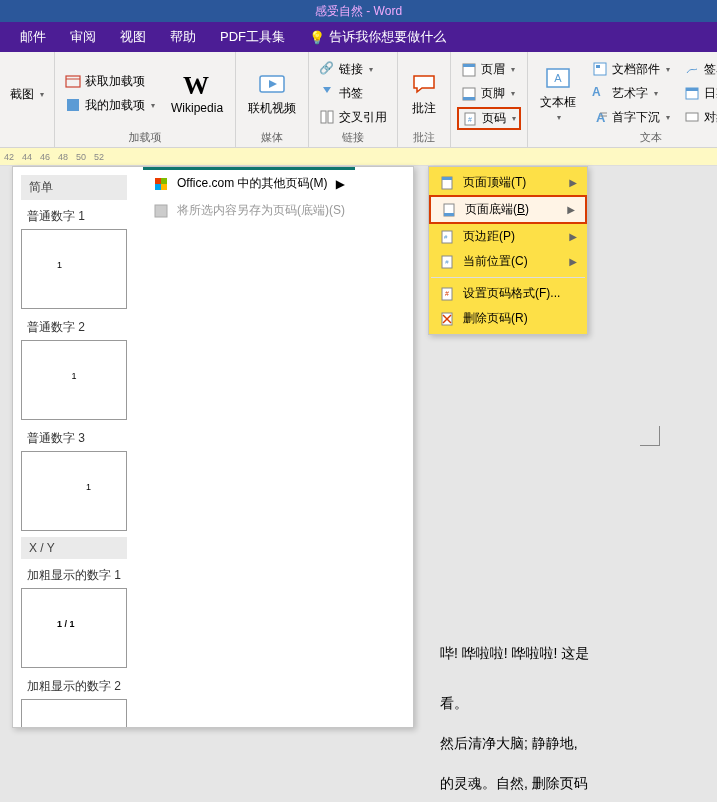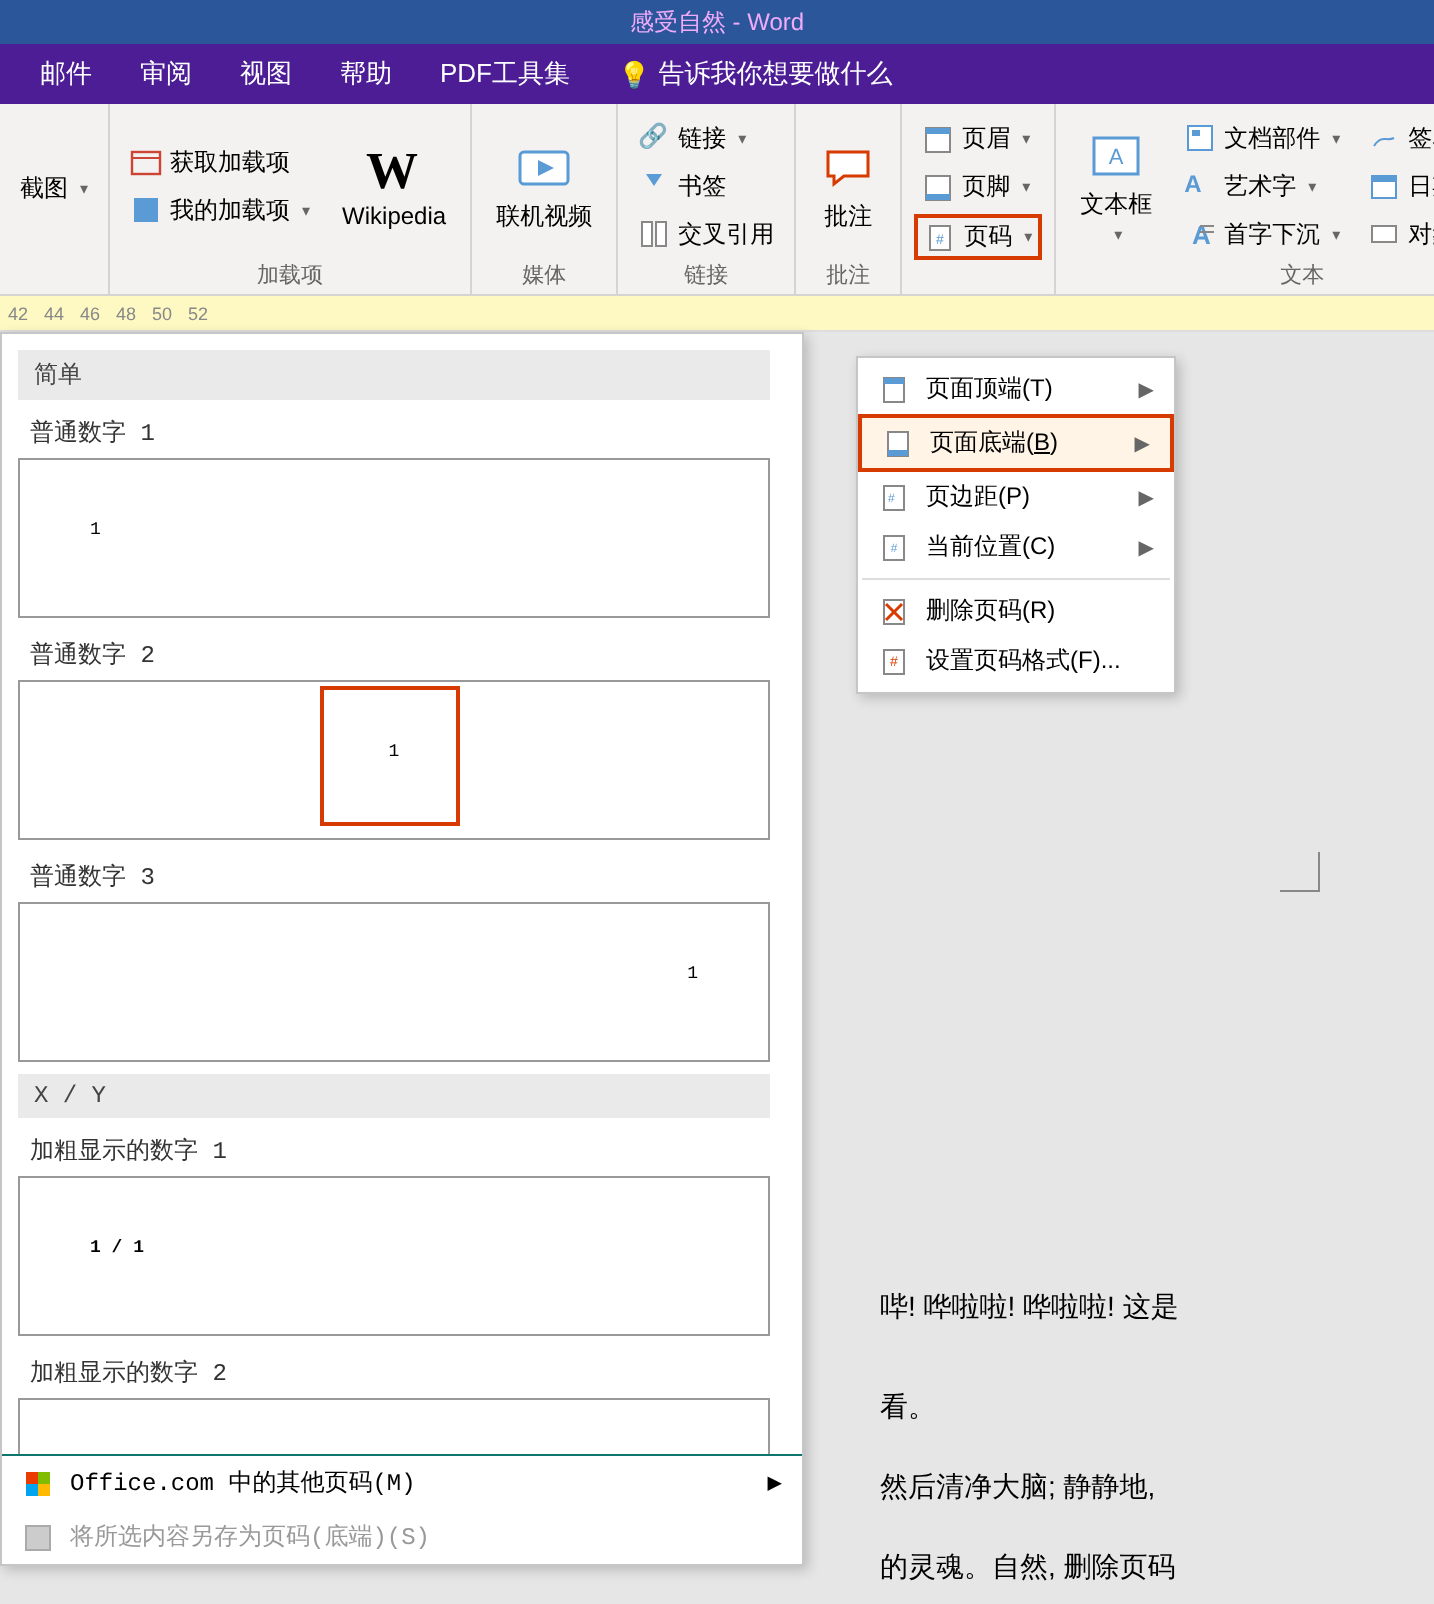--- a/index.html
+++ b/index.html
@@ -15,30 +15,30 @@
     .group-col { display: flex; flex-direction: column; gap: 3px; justify-content: center; }
     .ribbon-btn { display: flex; align-items: center; gap: 4px; cursor: pointer; padding: 2px 4px; font-size: 12px; white-space: nowrap; }
     .ribbon-btn-big { flex-direction: column; align-items: center; gap: 2px; padding: 4px 6px; }
     .dd { color: #666; font-size: 8px; margin-left: 2px; }
     .icon-sq { width: 16px; height: 16px; display: inline-block; }
     .icon-lg { width: 28px; height: 28px; }
     .pagecode-highlight { border: 2px solid #d83b01; padding: 1px 3px; }
     .ruler { height: 18px; background: #fef9c3; border-bottom: 1px solid #ddd; display: flex; align-items: center; font-size: 9px; color: #888; }
     .ruler > span { width: 18px; text-align: center; }
     .doc-area { position: relative; background: #e6e6e6; height: calc(100% - 22px - 30px - 96px - 18px); display: flex; }
-    .gallery-panel { position: absolute; left: 0; top: 0; width: 402px; background: #fff; border: 1px solid #c6c6c6; box-shadow: 2px 2px 6px rgba(0,0,0,0.2); z-index: 20; display: flex; flex-direction: column; font-family: Liberation Mono, monospace; }
+    .gallery-panel { position: absolute; left: 12px; top: 0; width: 402px; background: #fff; border: 1px solid #c6c6c6; box-shadow: 2px 2px 6px rgba(0,0,0,0.2); z-index: 20; display: flex; flex-direction: row; }
     .gallery-scroll { overflow-y: auto; max-height: 560px; padding: 4px 16px 4px 8px; }
     .gallery-header { background: #eaeaea; color: #444; padding: 4px 8px; font-size: 12px; margin: 4px 0; }
     .gallery-item-label { padding: 4px 6px; font-size: 12px; color: #333; }
     .gallery-thumb { border: 1px solid #999; background: #fff; height: 80px; margin-bottom: 6px; position: relative; }
     .gallery-thumb .pagenum { position: absolute; font-size: 9px; color: #000; }
     .red-box { border: 2px solid #d83b01; position: absolute; }
-    .gallery-bottom { border-top: 1px solid #0f766e; }
+    .gallery-bottom { border-top: 3px solid #0f766e; }
     .gallery-bottom-item { display: flex; align-items: center; gap: 8px; padding: 5px 10px; font-size: 12px; cursor: pointer; }
-    .submenu { position: absolute; left: 428px; top: 0; width: 160px; background: #ffffff; border: 1px solid #c6c6c6; box-shadow: 2px 2px 6px rgba(0,0,0,0.2); z-index: 25; padding: 3px 0; margin-top: 12px; }
+    .submenu { position: absolute; left: 428px; top: 0; width: 160px; background: #fde047; border: 1px solid #c6c6c6; box-shadow: 2px 2px 6px rgba(0,0,0,0.2); z-index: 25; padding: 3px 0; }
     .submenu-item { display: flex; align-items: center; gap: 8px; padding: 4px 10px; font-size: 12px; cursor: pointer; position: relative; }
     .submenu-item .arrow { margin-left: auto; color: #666; font-size: 10px; }
     .submenu-item.highlight { border: 2px solid #d83b01; background: #fff4e6; }
     .submenu-sep { border-top: 1px solid #ddd; margin: 3px 2px; }
     .doc-text { position: absolute; left: 440px; font-size: 14px; color: #000; line-height: 2.5; }
     .page-corner { border-bottom: 1px solid #888; border-right: 1px solid #888; width: 20px; height: 20px; }
     .u { text-decoration: underline; }
   </style>
 </head>
 <body>
@@ -321,34 +321,34 @@
           </svg>
       </span>
       <span>当前位置(C)</span>
       <span class="arrow">▶</span>
     </div>
     <div class="submenu-sep"></div>
     <div class="submenu-item">
       <span class="icon-sq">
         <svg viewBox="0 0 16 16">
             <rect x="3" y="2" width="10" height="12" fill="#fff" stroke="#888"></rect>
+            <text x="8" y="10" text-anchor="middle" font-size="7" fill="#d83b01">#</text>
+          </svg>
+      </span>
+      <span>设置页码格式(F)...</span>
+    </div>
+    <div class="submenu-item">
+      <span class="icon-sq">
+        <svg viewBox="0 0 16 16">
+            <rect x="3" y="2" width="10" height="12" fill="#fff" stroke="#888"></rect>
             <line x1="4" y1="4" x2="12" y2="12" stroke="#d83b01" stroke-width="1.5"></line>
             <line x1="12" y1="4" x2="4" y2="12" stroke="#d83b01" stroke-width="1.5"></line>
           </svg>
       </span>
       <span>删除页码(R)</span>
-    </div>
-    <div class="submenu-item">
-      <span class="icon-sq">
-        <svg viewBox="0 0 16 16">
-            <rect x="3" y="2" width="10" height="12" fill="#fff" stroke="#888"></rect>
-            <text x="8" y="10" text-anchor="middle" font-size="7" fill="#d83b01">#</text>
-          </svg>
-      </span>
-      <span>设置页码格式(F)...</span>
     </div>
   </div>
 
   <div class="gallery-panel">
     <div class="gallery-scroll">
       <div class="gallery-header">简单</div>
 
       <div class="gallery-item-label">普通数字 1</div>
       <div class="gallery-thumb">
         <span class="pagenum" style="left:35px;top:30px">1</span>

